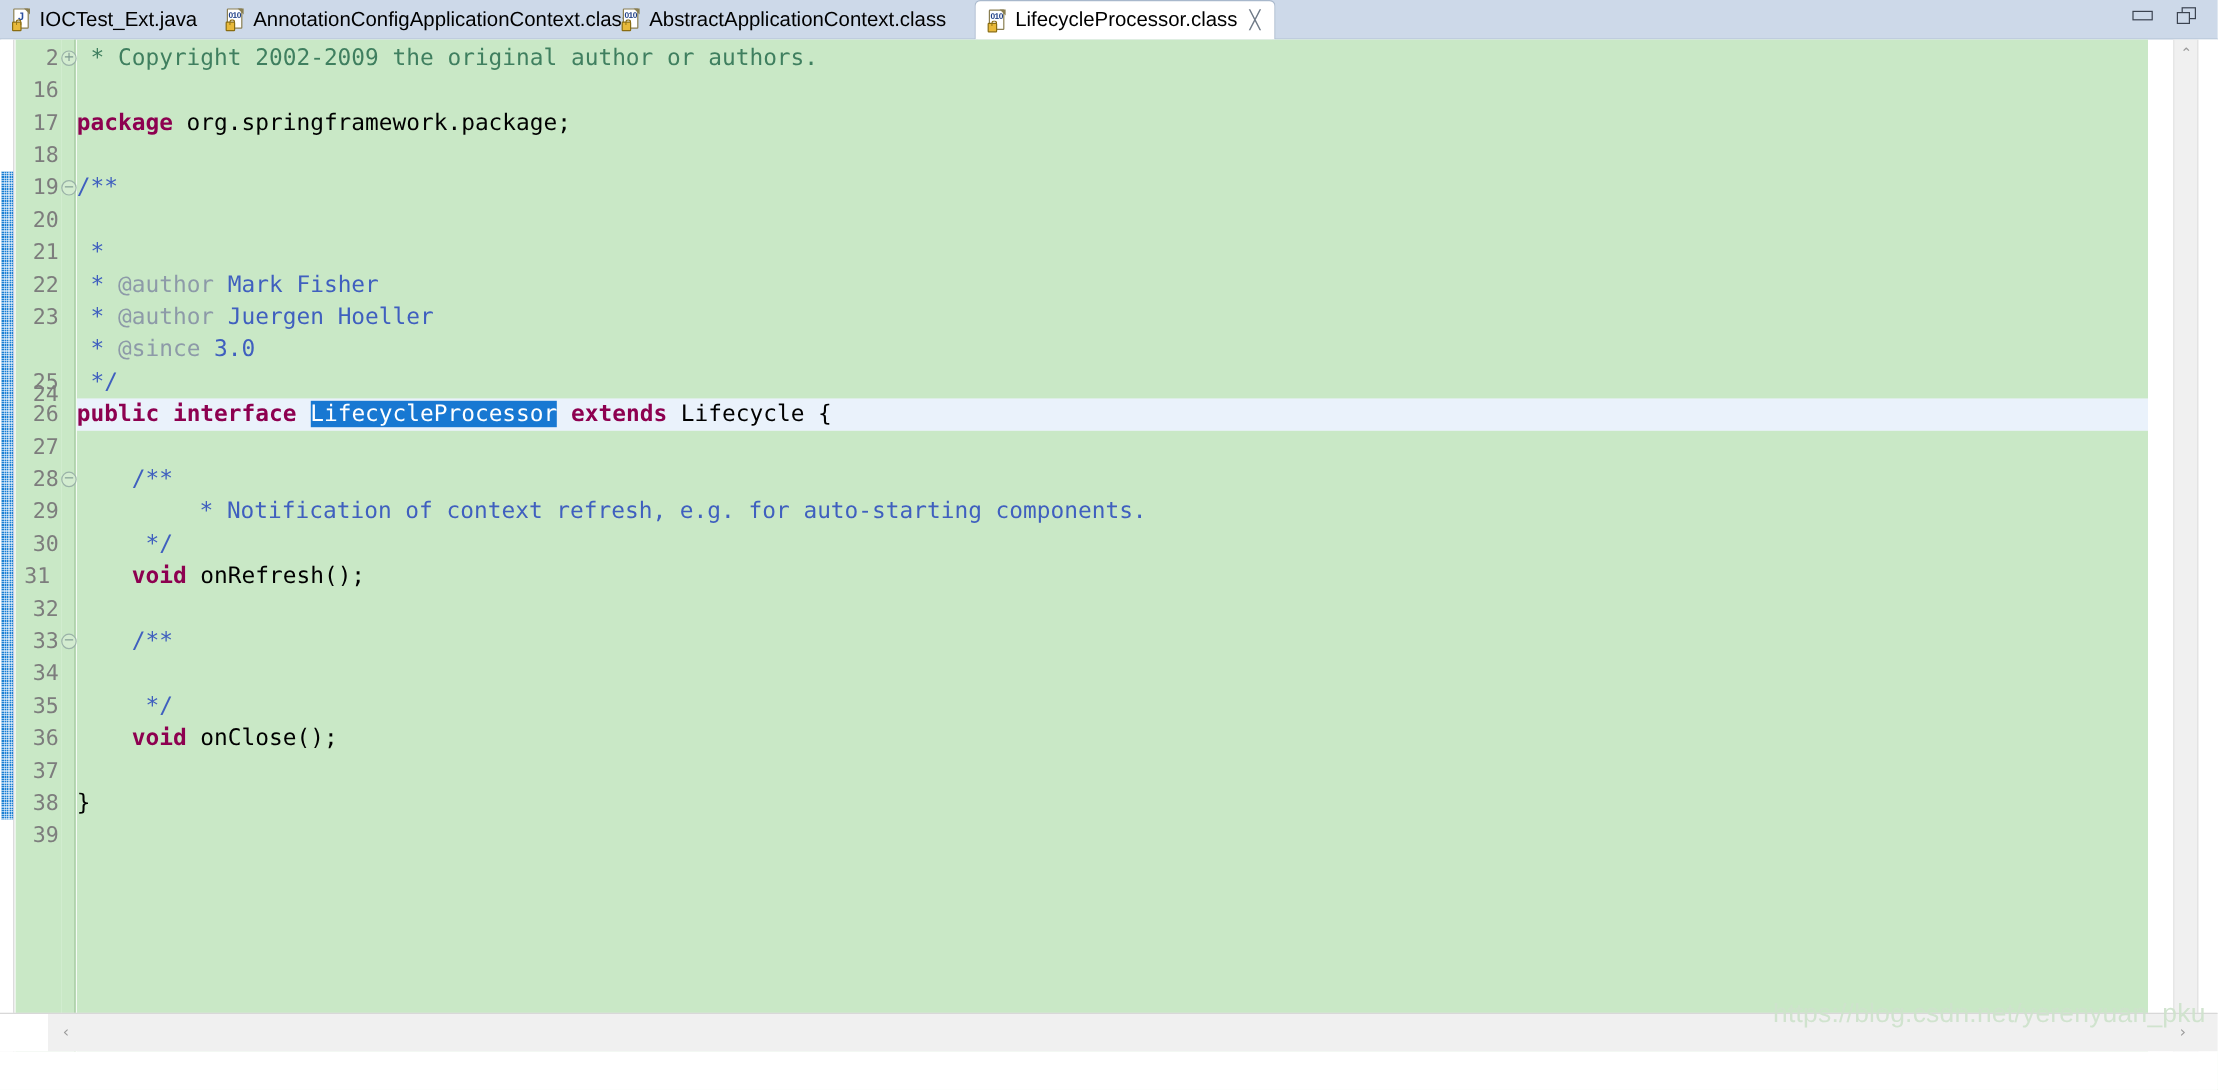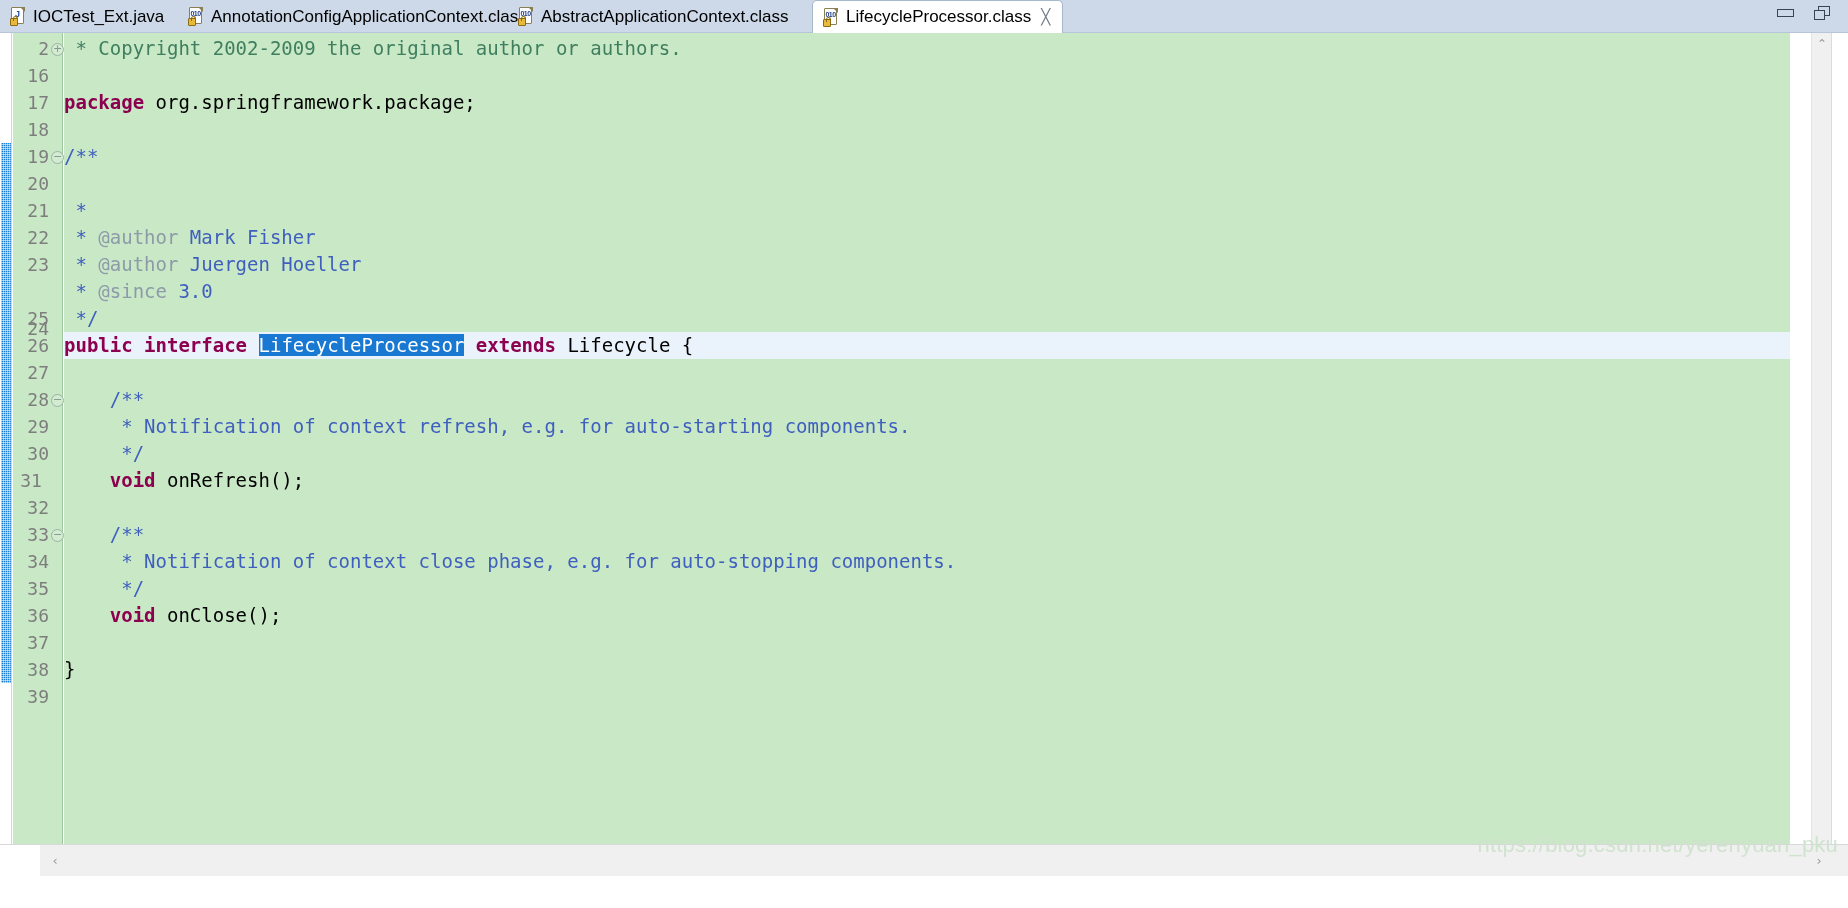--- a/index.html
+++ b/index.html
@@ -500,26 +500,25 @@
         <div class="code-line" style="top: 83px;"><span class="txt"></span></div>
         <div class="code-line" style="top: 110px;"><span class="txt"><span class="doc">/**</span></span></div>
         <div class="code-line" style="top: 164px;"><span class="txt"><span class="doc"> *</span></span></div>
         <div class="code-line" style="top: 191px;"><span class="txt"><span class="doc"> * </span><span class="tag">@author</span><span class="doc"> Mark Fisher</span></span></div>
         <div class="code-line" style="top: 218px;"><span class="txt"><span class="doc"> * </span><span class="tag">@author</span><span class="doc"> Juergen Hoeller</span></span></div>
         <div class="code-line" style="top: 245px;"><span class="txt"><span class="doc"> * </span><span class="tag">@since</span><span class="doc"> 3.0</span></span></div>
         <div class="code-line" style="top: 272px;"><span class="txt"><span class="doc"> */</span></span></div>
         <div class="code-line current" style="top: 299px;"><span class="txt"><span class="kw">public</span><span class="plain"> </span><span class="kw">interface</span><span class="plain"> </span><span class="sel">LifecycleProcessor</span><span class="plain"> </span><span class="kw">extends</span><span class="plain"> Lifecycle {</span></span></div>
         <div class="code-line" style="top: 326px;"><span class="txt"></span></div>
         <div class="code-line" style="top: 353px;"><span class="txt"><span class="doc">    /**</span></span></div>
-        <div class="code-line" style="top: 380px;"><span class="txt"><span class="doc">     * Notification of context refresh, e.g. for auto-starting components.</span></span></div>
+        <div class="code-line" style="top: 380px; margin-left: 45px;"><span class="txt"><span class="doc">     * Notification of context refresh, e.g. for auto-starting components.</span></span></div>
         <div class="code-line" style="top: 407px;"><span class="txt"><span class="doc">     */</span></span></div>
         <div class="code-line" style="top: 434px;"><span class="txt"><span class="plain">    </span><span class="kw">void</span><span class="plain"> onRefresh();</span></span></div>
         <div class="code-line" style="top: 461px;"><span class="txt"></span></div>
         <div class="code-line" style="top: 488px;"><span class="txt"><span class="doc">    /**</span></span></div>
-        <div class="code-line" style="top: 515px;"><span class="txt"><span class="doc">     * Notification of context close phase, e.g. for auto-stopping components.</span></span></div>
         <div class="code-line" style="top: 542px;"><span class="txt"><span class="doc">     */</span></span></div>
         <div class="code-line" style="top: 569px;"><span class="txt"><span class="plain">    </span><span class="kw">void</span><span class="plain"> onClose();</span></span></div>
         <div class="code-line" style="top: 596px;"><span class="txt"></span></div>
         <div class="code-line" style="top: 623px;"><span class="txt"><span class="plain">}</span></span></div>
         <div class="code-line" style="top: 650px;"><span class="txt"></span></div>
       </div>
 
     <div id="vscroll">
       <div class="arrow up">⌃</div>
       <div class="arrow down">⌄</div>

